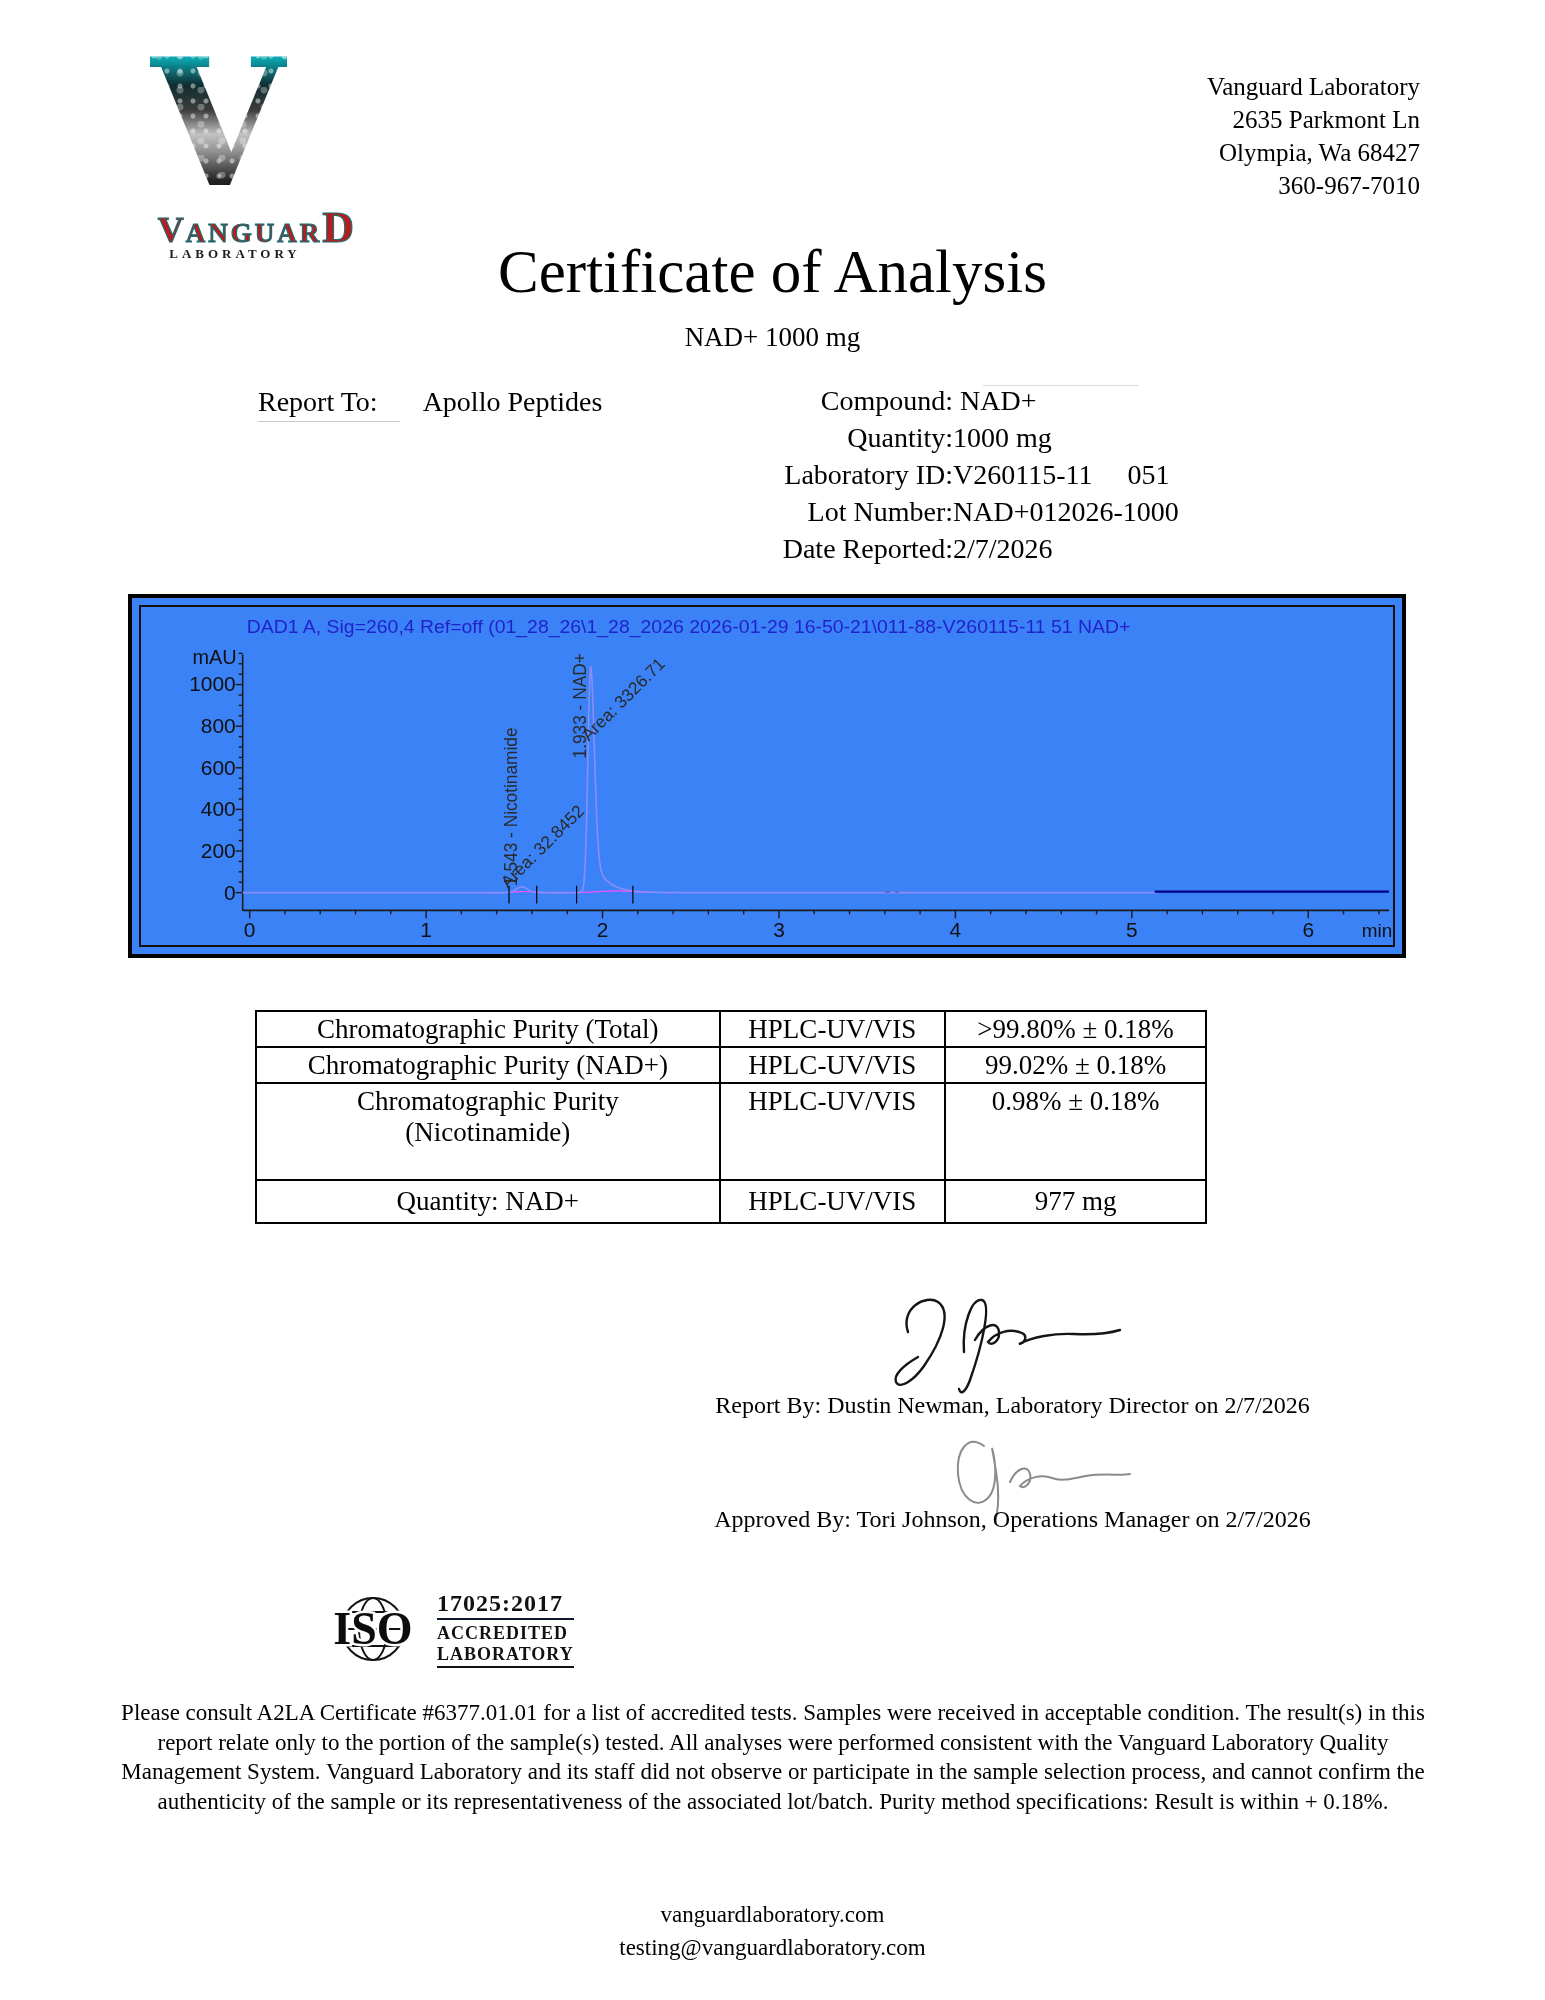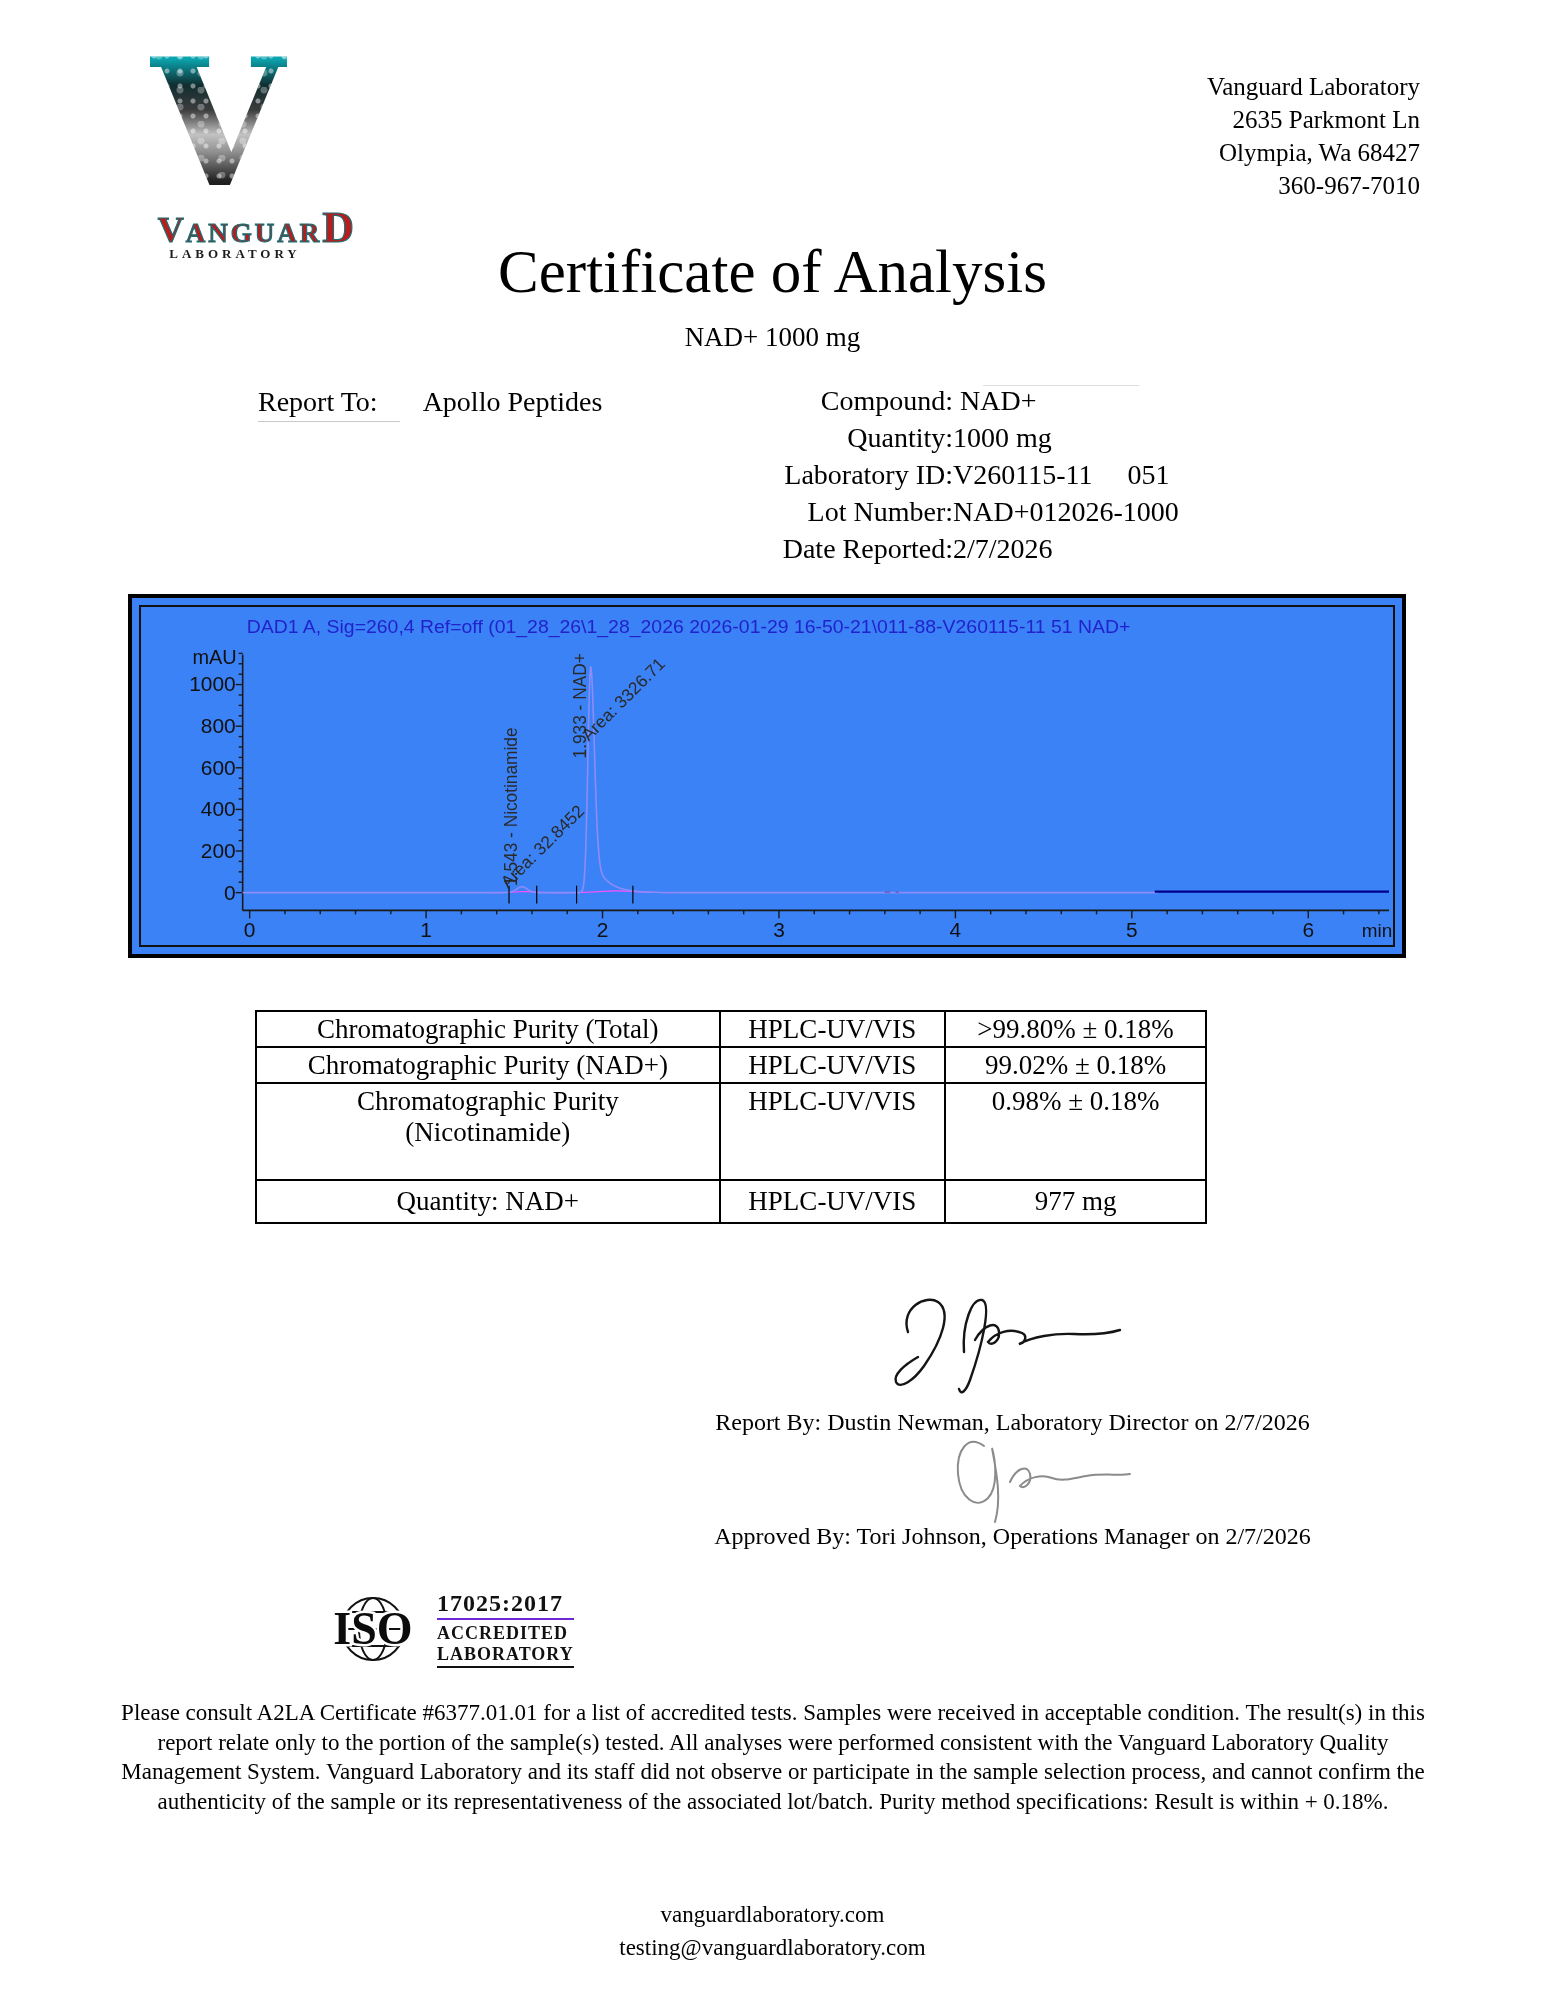--- a/index.html
+++ b/index.html
@@ -64,26 +64,26 @@
   .results th, .results td { border:2.5px solid #000; text-align:center; padding:1px 6px; }
   .results th { font-weight:bold; height:37px; }
   .results td { font-weight:normal; }
   .results .col-a { width:375px; }
   .results .col-m { width:241px; }
   .results .col-r { width:336px; }
   .results tr.row-tall td { vertical-align:top; height:97px; padding-top:2px; }
   .results td.cell-analysis { white-space:pre-line; }
 
   
-  .sig-caption { left:560px; width:905px; text-align:center; font-size:24px;margin-top:17px; }
+  .sig-caption { left:560px; width:905px; text-align:center; font-size:24px; }
 
   
   .iso-wrap { left:325px; top:1590px; display:flex; align-items:center; }
   .iso-text { margin-left:8px; font-family:"Liberation Serif", serif; font-weight:bold; color:#111; }
-  .iso-text .l1 { font-size:24px; letter-spacing:1px; border-bottom:2px solid #6d28d9; padding-bottom:1px; }
+  .iso-text .l1 { font-size:24px; letter-spacing:1px; border-bottom:2px solid #0f172a; padding-bottom:1px; }
   .iso-text .l2 { font-size:18px; letter-spacing:1px; margin-top:3px; }
   .iso-text .l3 { font-size:18px; letter-spacing:1px; border-bottom:2px solid #111; padding-bottom:1px; }
 
   
   .disclaimer { left:108px; top:1698px; width:1330px; text-align:center; font-size:23px; line-height:29.5px; }
   .site-footer { left:0; top:1898px; width:100%; text-align:center; font-size:23px; line-height:33px; }
 </style>
 </head>
 <body>
 

